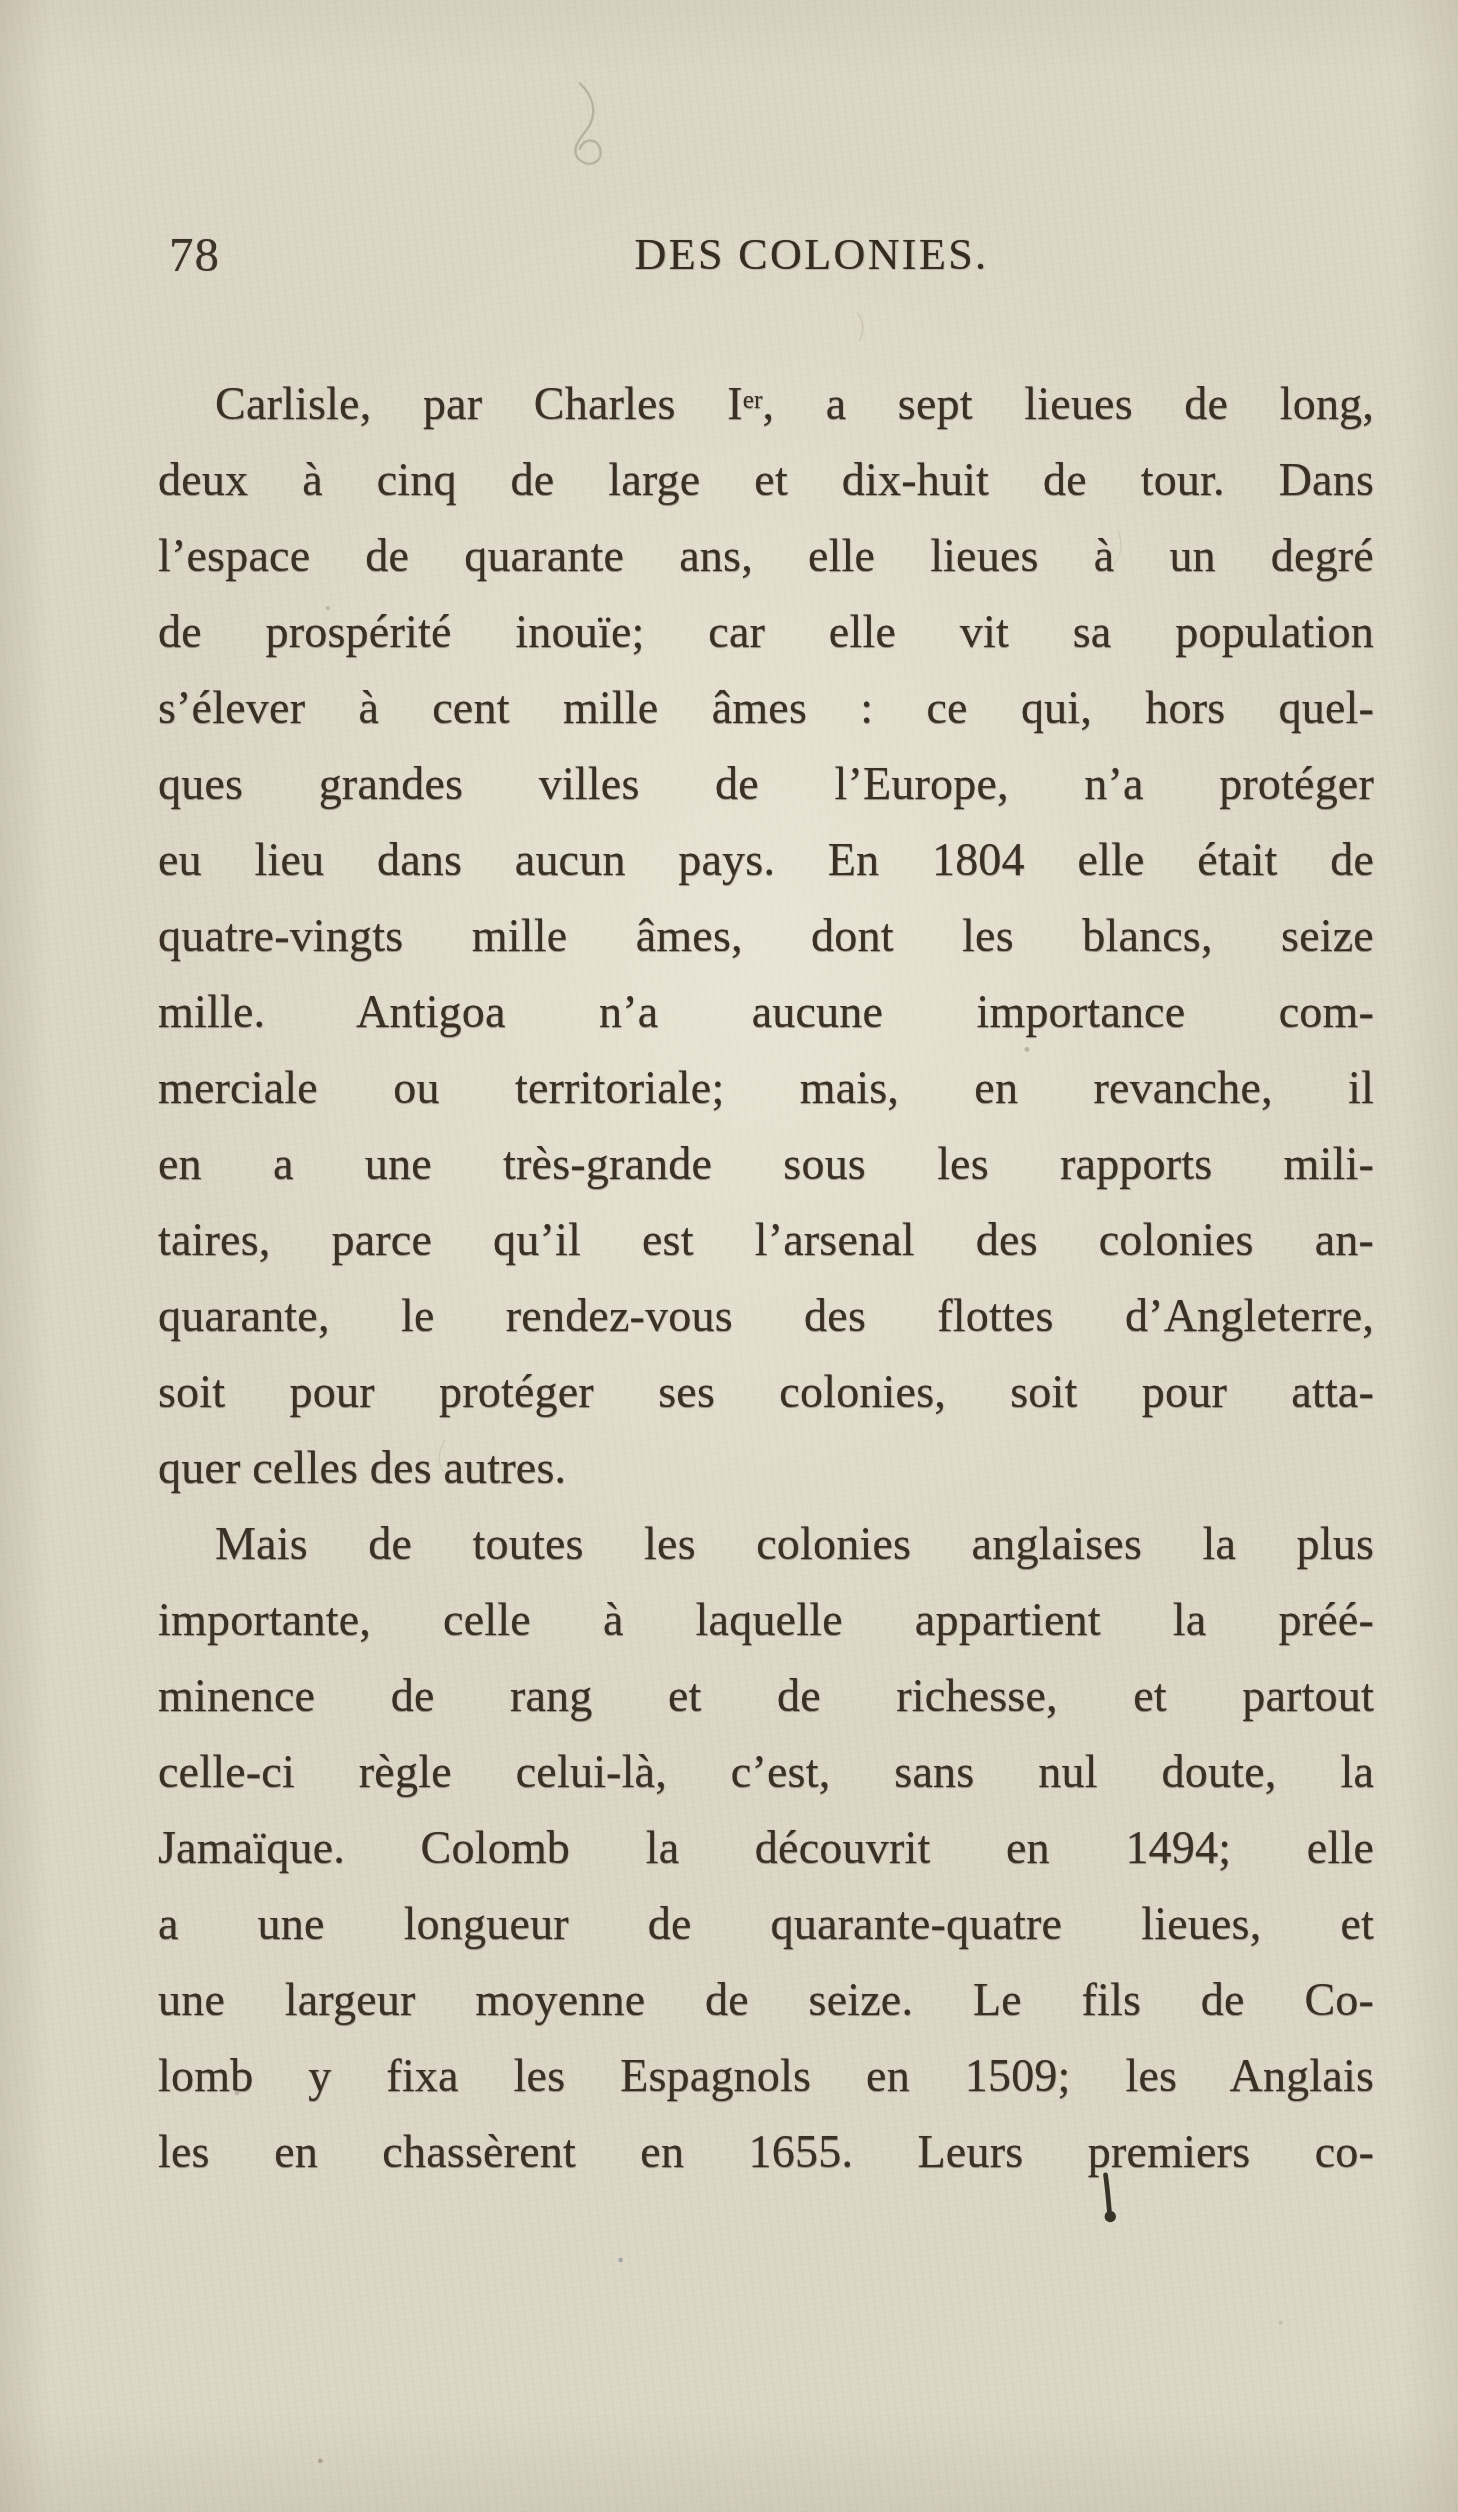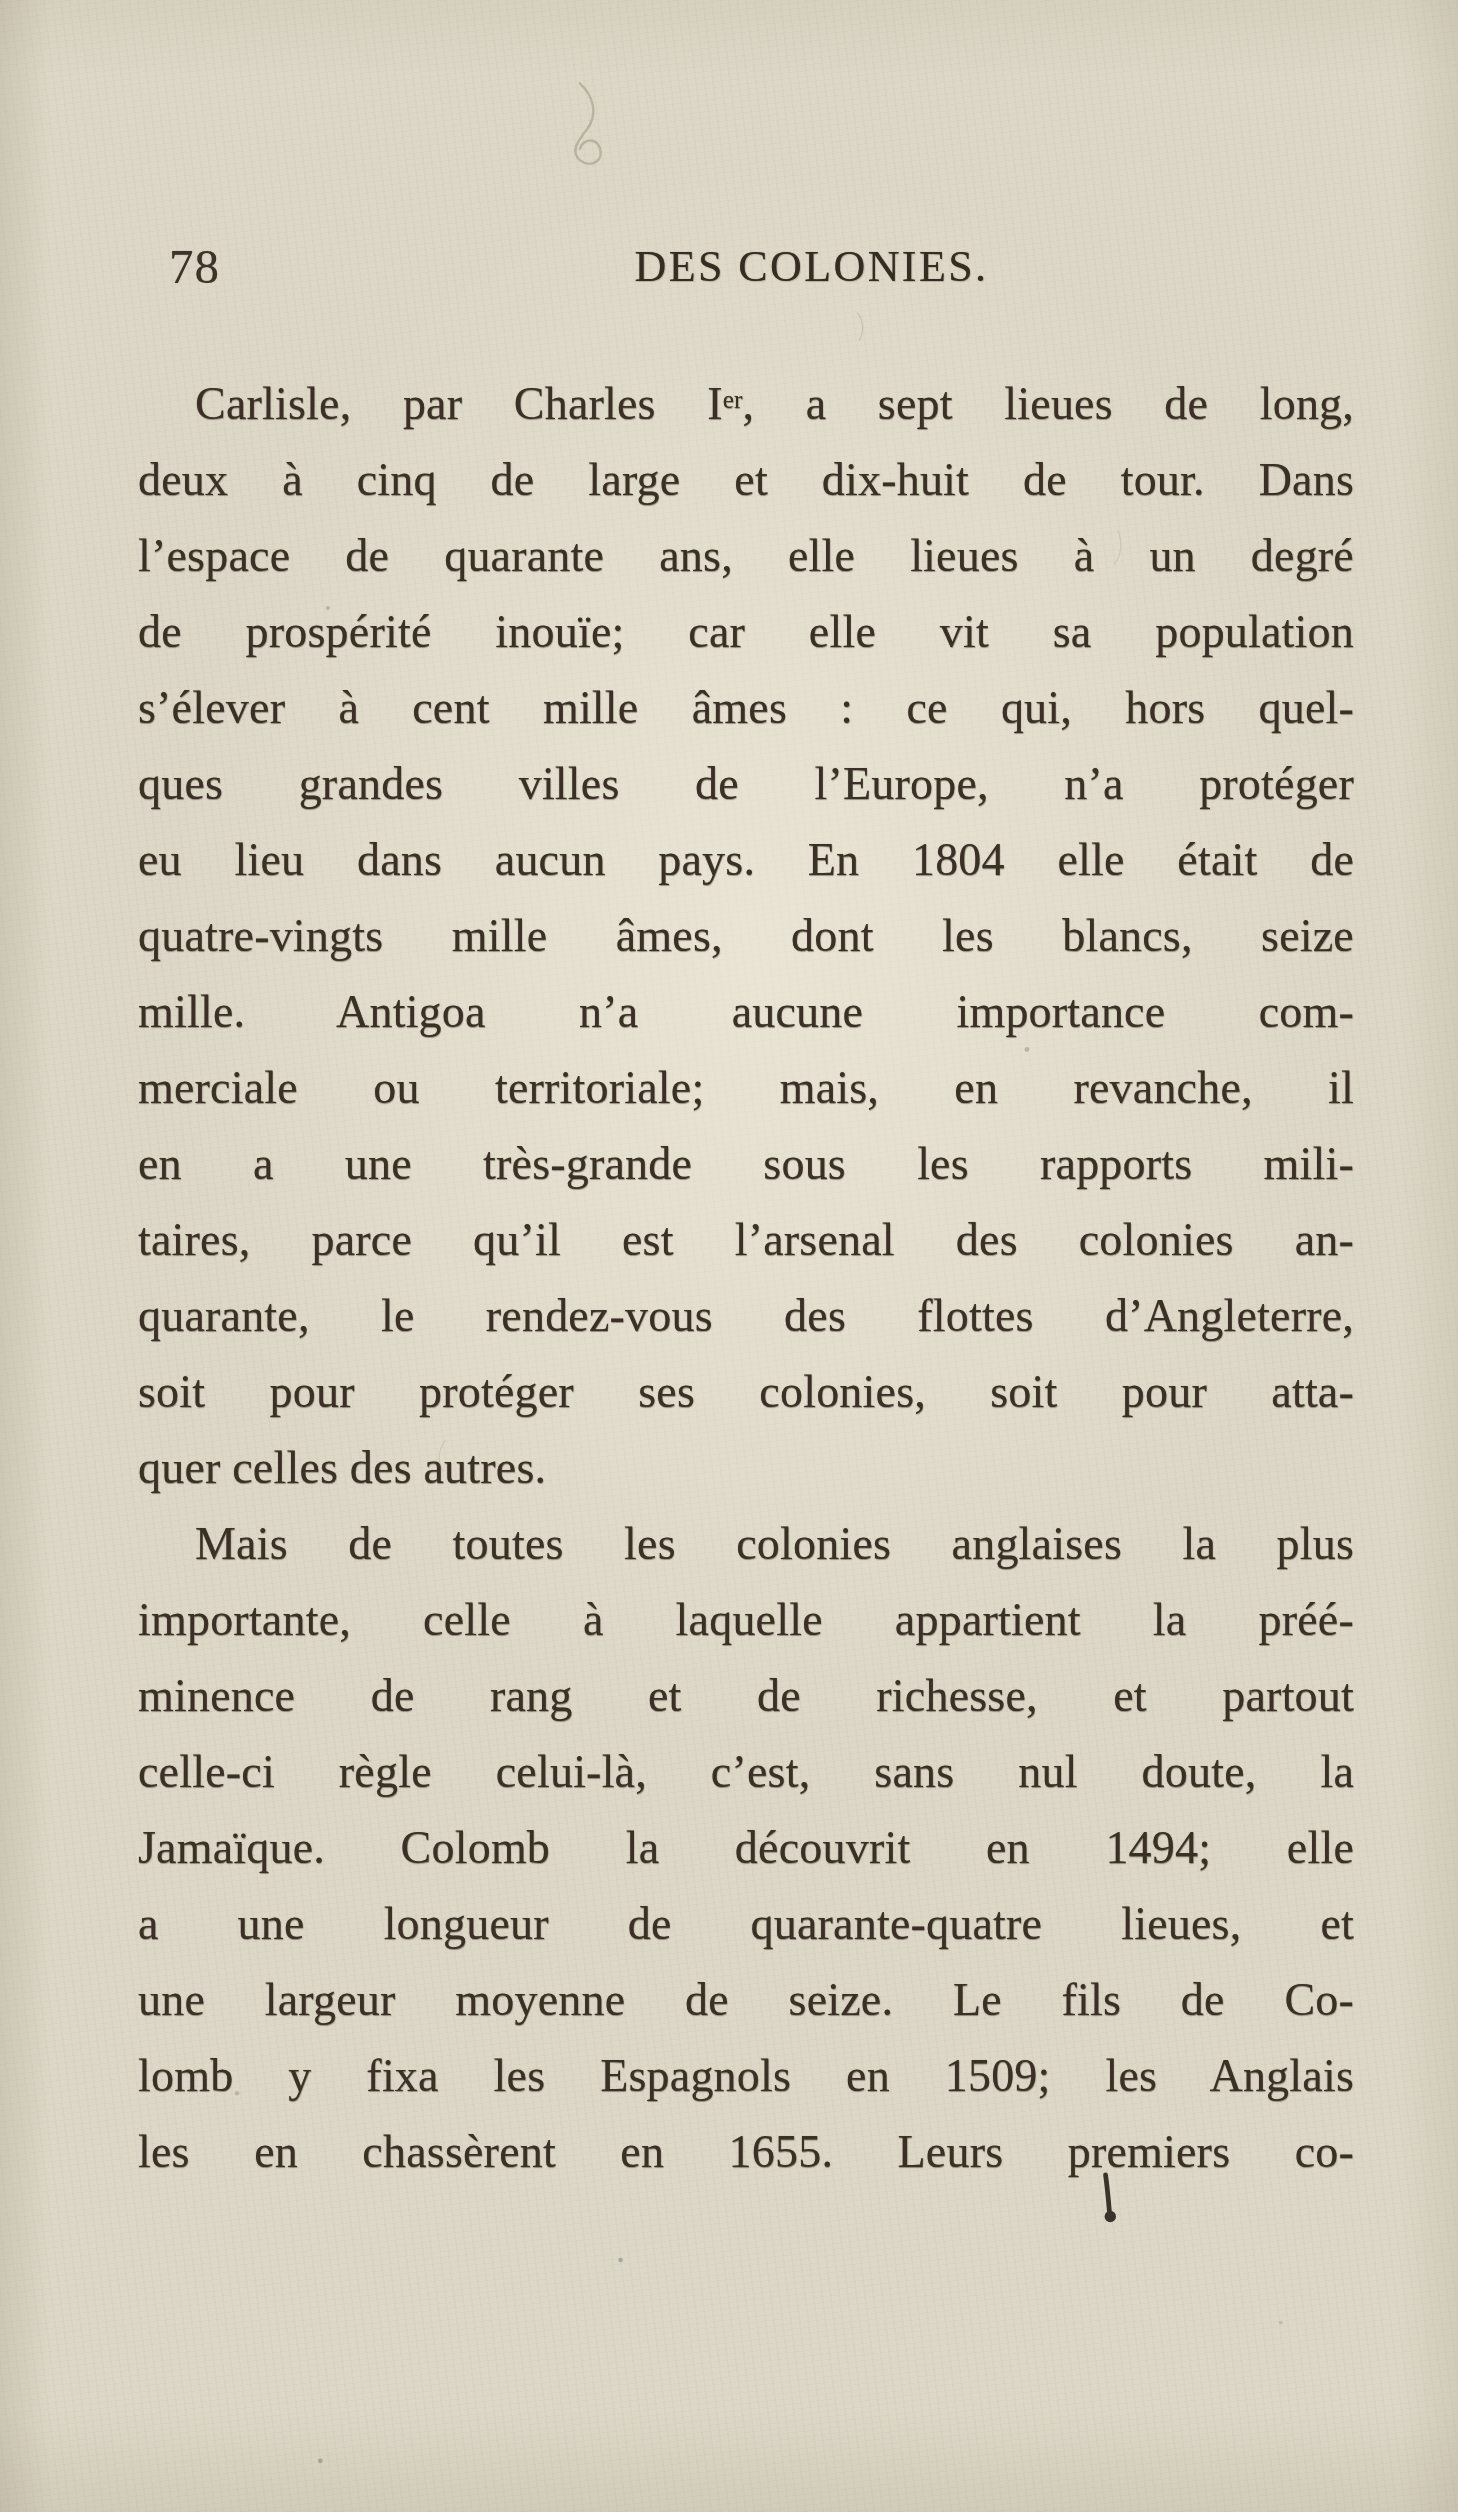--- a/index.html
+++ b/index.html
@@ -15,21 +15,21 @@
       radial-gradient(ellipse 853px 1137px at 52% 38%, rgba(250,246,232,0.45), rgba(250,246,232,0) 70%),
       linear-gradient(90deg, rgba(110,100,80,0.14), rgba(110,100,80,0) 3.5%, rgba(110,100,80,0) 96%, rgba(110,100,80,0.10)),
       linear-gradient(0deg, rgba(110,100,80,0.10), rgba(110,100,80,0) 4%, rgba(110,100,80,0) 97%, rgba(110,100,80,0.06)),
       repeating-linear-gradient(83deg, rgba(150,140,115,0.045) 0 1.9px, rgba(0,0,0,0) 1.9px 8.5px),
       repeating-linear-gradient(-7deg, rgba(120,112,92,0.035) 0 0.9px, rgba(0,0,0,0) 0.9px 5.7px);
     font-family:"Liberation Serif","DejaVu Serif",serif;
     color:#3a3026;
   }
 
   .running-head {
-    position:absolute; top:236px; left:0; right:0; height:61px;
+    position:absolute; top:224px; left:0; right:0; height:61px;
   }
   .page-number {
     position:absolute; left:169px; top:0;
     font-size:49px; line-height:61px;
     letter-spacing:0.9px;
     color:#3c332a;
     text-shadow:0 0 0.9px rgba(55,45,35,0.55);
   }
   .running-title {
     position:absolute; left:calc(50% + 82px); top:0;
@@ -37,21 +37,21 @@
     font-size:44px; line-height:61px;
     font-weight:normal;
     letter-spacing:2.4px;
     color:#352c22;
     text-shadow:0 0 0.9px rgba(50,40,30,0.6), 0.9px 0.9px 0.9px rgba(50,40,30,0.18);
     white-space:nowrap;
   }
 
   .textblock {
     position:absolute;
-    left:138px; top:366px;
+    left:158px; top:366px;
     width:1216px;
   }
   .paragraph { margin:0; }
   .line {
     height:76px; line-height:76px;
     font-size:46px;
     text-align:justify;
     -moz-text-align-last:justify;
     text-align-last:justify;
     overflow:hidden;

